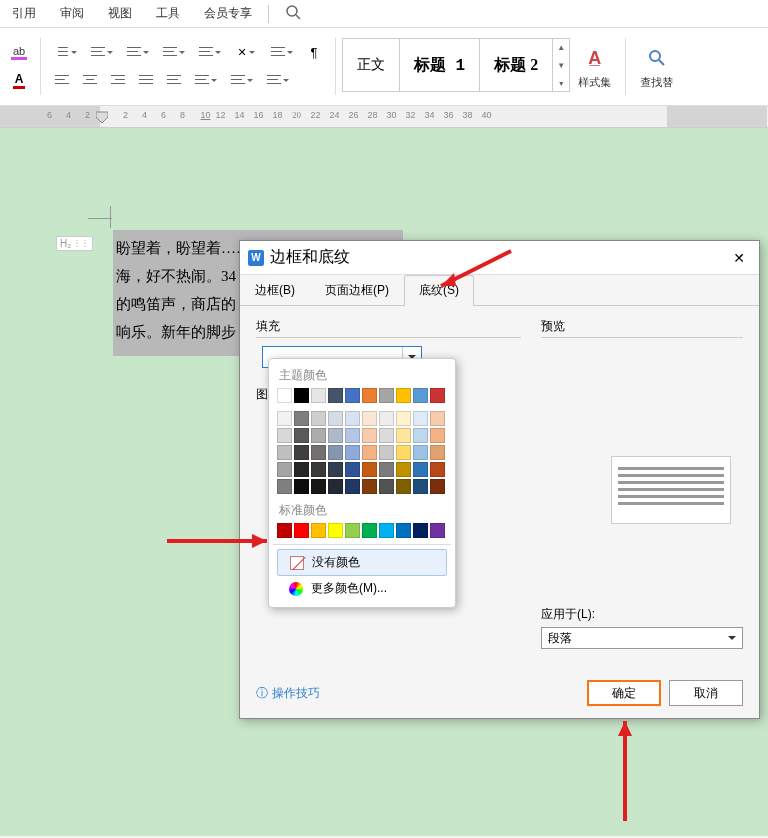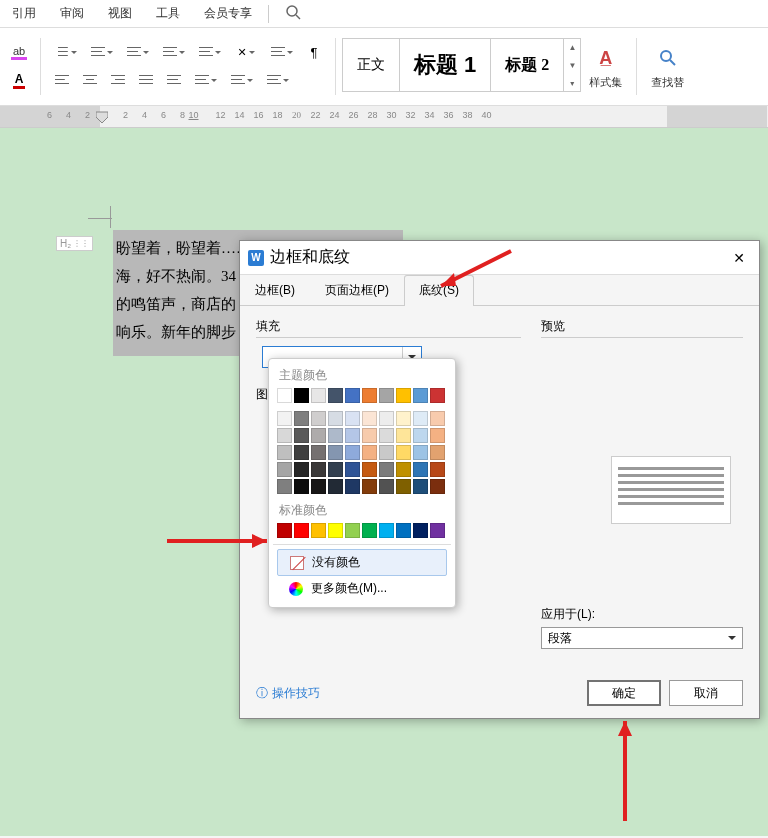--- a/index.html
+++ b/index.html
@@ -98,21 +98,21 @@
     .style-item {
       padding: 0 14px;
       height: 100%;
       display: flex;
       align-items: center;
       justify-content: center;
       font-size: 14px;
       border-right: 1px solid #ccc;
       cursor: pointer;
     }
-    .style-item.heading1 { font-weight: bold; font-size: 22px; font-family: Liberation Sans, sans-serif; }
+    .style-item.heading1 { font-weight: bold; font-size: 16px; font-family: Liberation Mono, monospace; }
     .style-item.heading2 { font-weight: bold; font-size: 16px; font-family: "SimSun"; }
     .style-scroll {
       display: flex;
       flex-direction: column;
       width: 16px;
     }
     .style-scroll div {
       height: 18px;
       display: flex;
       align-items: center;
@@ -485,21 +485,21 @@
       height: 26px;
       border: 1px solid #999;
       background: #fff;
       display: flex;
       align-items: center;
       justify-content: center;
       cursor: pointer;
       font-size: 12px;
     }
     .btn.primary {
-      border: 2px solid #737373;
+      border: 2px solid #f97316;
       text-align: center;
     }
 
     
     .arrow-annotation {
       position: absolute;
       z-index: 300;
       pointer-events: none;
     }
     .arrow-svg line { stroke: #e02020; stroke-width: 4; }
@@ -636,21 +636,21 @@
   <div class="ruler-margin" style="left:667px;width:100px"></div>
   <div class="ruler-ticks" id="ruler-ticks">
       <div class="ruler-tick" style="position: absolute; left: 40px; top: 4px;">6</div>
       <div class="ruler-tick" style="position: absolute; left: 59px; top: 4px;">4</div>
       <div class="ruler-tick" style="position: absolute; left: 78px; top: 4px;">2</div>
       <div class="ruler-tick" style="position: absolute; left: 97px; top: 4px;"></div>
       <div class="ruler-tick" style="position: absolute; left: 116px; top: 4px;">2</div>
       <div class="ruler-tick" style="position: absolute; left: 135px; top: 4px;">4</div>
       <div class="ruler-tick" style="position: absolute; left: 154px; top: 4px;">6</div>
       <div class="ruler-tick" style="position: absolute; left: 173px; top: 4px;">8</div>
-      <div class="ruler-tick" style="position: absolute; left: 184px; top: 4px; text-decoration: underline;">10</div>
+      <div class="ruler-tick" style="position: absolute; left: 196px; top: 4px; text-decoration: underline;">10</div>
       <div class="ruler-tick" style="position: absolute; left: 211px; top: 4px;">12</div>
       <div class="ruler-tick" style="position: absolute; left: 230px; top: 4px;">14</div>
       <div class="ruler-tick" style="position: absolute; left: 249px; top: 4px;">16</div>
       <div class="ruler-tick" style="position: absolute; left: 268px; top: 4px;">18</div>
       <div class="ruler-tick" style="position: absolute; left: 287px; top: 4px; font-family: Liberation Serif, serif;">20</div>
       <div class="ruler-tick" style="position: absolute; left: 306px; top: 4px;">22</div>
       <div class="ruler-tick" style="position: absolute; left: 325px; top: 4px;">24</div>
       <div class="ruler-tick" style="position: absolute; left: 344px; top: 4px;">26</div>
       <div class="ruler-tick" style="position: absolute; left: 363px; top: 4px;">28</div>
       <div class="ruler-tick" style="position: absolute; left: 382px; top: 4px;">30</div>

